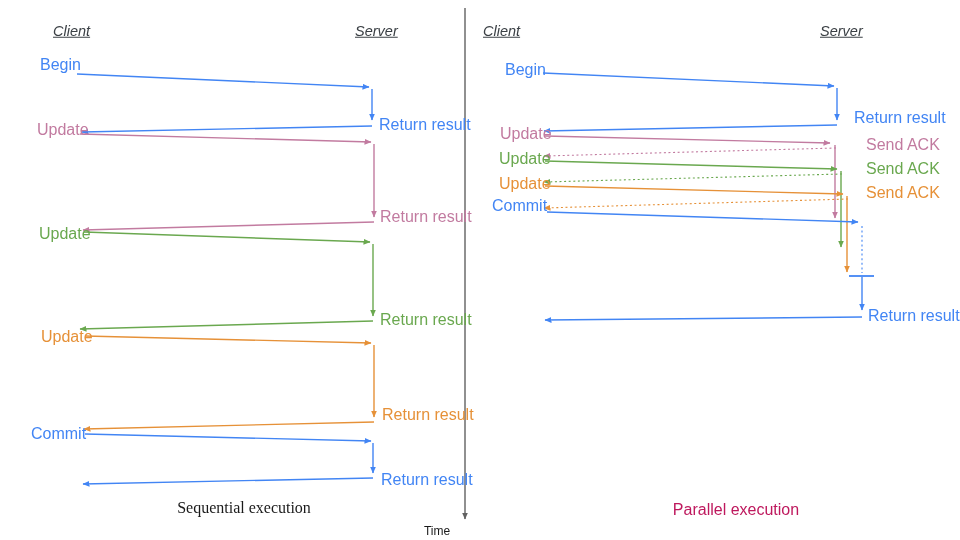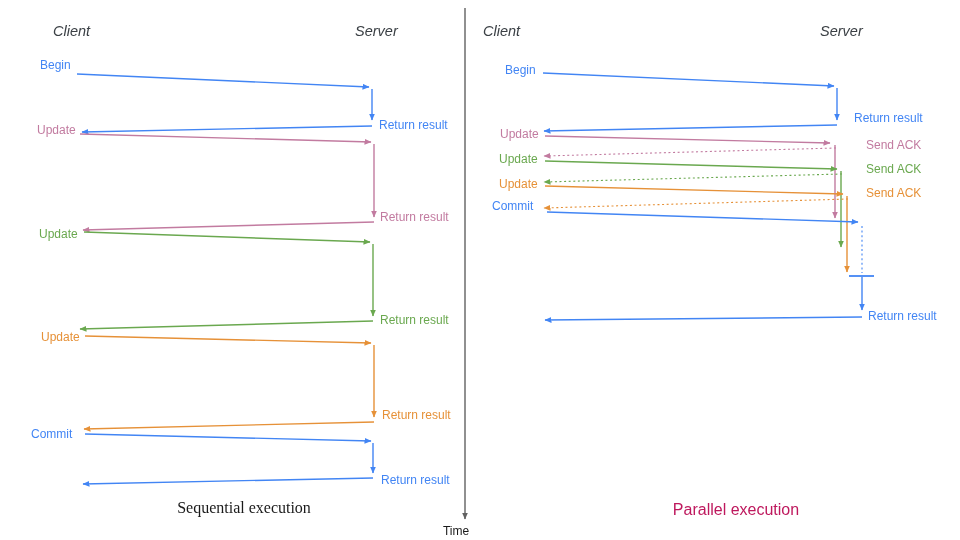--- a/index.html
+++ b/index.html
@@ -3,25 +3,25 @@
 <meta charset="utf-8">
 <style>
   html,body{margin:0;padding:0;background:#fff;}
   .stage{
     position:relative;width:960px;height:540px;background:#ffffff;overflow:hidden;
     font-family:"Liberation Sans", sans-serif;
   }
   #diagram-svg{position:absolute;left:0;top:0;}
   .lbl{
     position:absolute;transform:translateY(-50%);
-    font-size:12px;line-height:1;white-space:nowrap;text-align:center;
+    font-size:16px;line-height:1;white-space:nowrap;text-align:center;
   }
   .hdr{
     position:absolute;transform:translateY(-50%);
-    font-size:14.5px;font-style:italic;line-height:1;white-space:nowrap;
+    font-size:14.5px;font-style:italic;line-height:1;white-space:nowrap;text-decoration:underline;
   }
   .caption{
     position:absolute;transform:translate(-50%,-50%);
     font-size:16px;line-height:1;white-space:nowrap;
   }
   .time-lbl{
     position:absolute;transform:translate(-50%,-50%);
     font-size:12px;line-height:1;white-space:nowrap;
   }
 </style>
@@ -109,15 +109,15 @@
       <div class="lbl" style="left: 505px; top: 70px; color: rgb(66, 133, 244);">Begin</div>
       <div class="lbl" style="left: 854px; top: 118px; color: rgb(66, 133, 244);">Return result</div>
       <div class="lbl" style="left: 500px; top: 134px; color: rgb(194, 123, 160);">Update</div>
       <div class="lbl" style="left: 866px; top: 145px; color: rgb(194, 123, 160);">Send ACK</div>
       <div class="lbl" style="left: 499px; top: 159px; color: rgb(106, 168, 79);">Update</div>
       <div class="lbl" style="left: 866px; top: 169px; color: rgb(106, 168, 79);">Send ACK</div>
       <div class="lbl" style="left: 499px; top: 184px; color: rgb(230, 145, 56);">Update</div>
       <div class="lbl" style="left: 866px; top: 193px; color: rgb(230, 145, 56);">Send ACK</div>
       <div class="lbl" style="left: 492px; top: 206px; color: rgb(66, 133, 244);">Commit</div>
       <div class="lbl" style="left: 868px; top: 316px; color: rgb(66, 133, 244);">Return result</div>
-      <div class="time-lbl" style="left: 456px; top: 531px; color: rgb(26, 26, 26);">Time</div>
+      <div class="time-lbl" style="left: 437px; top: 531px; color: rgb(26, 26, 26);">Time</div>
     </div>
 </div>
 
 </body></html>

